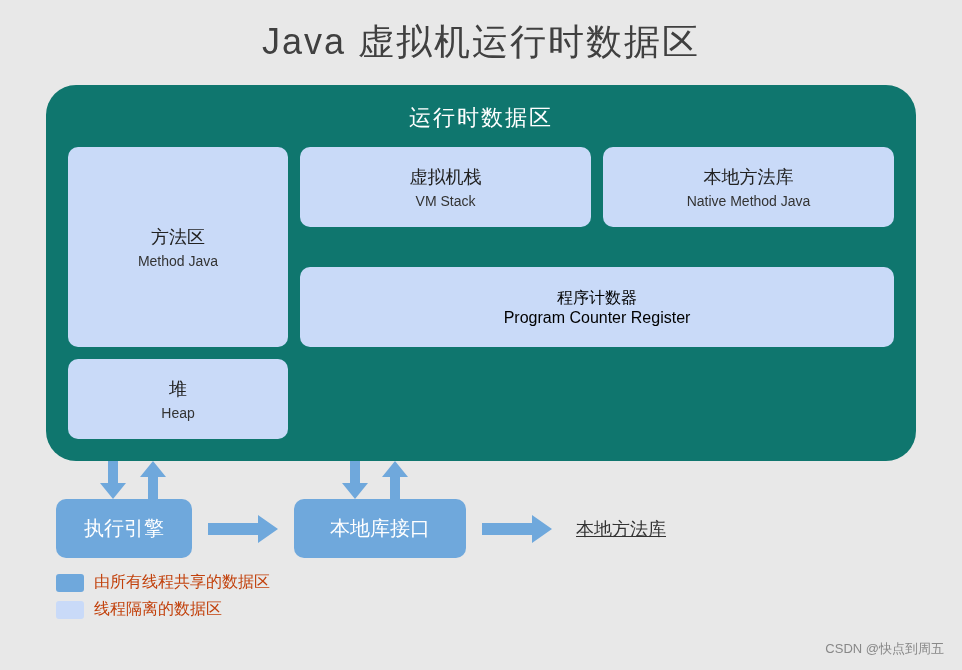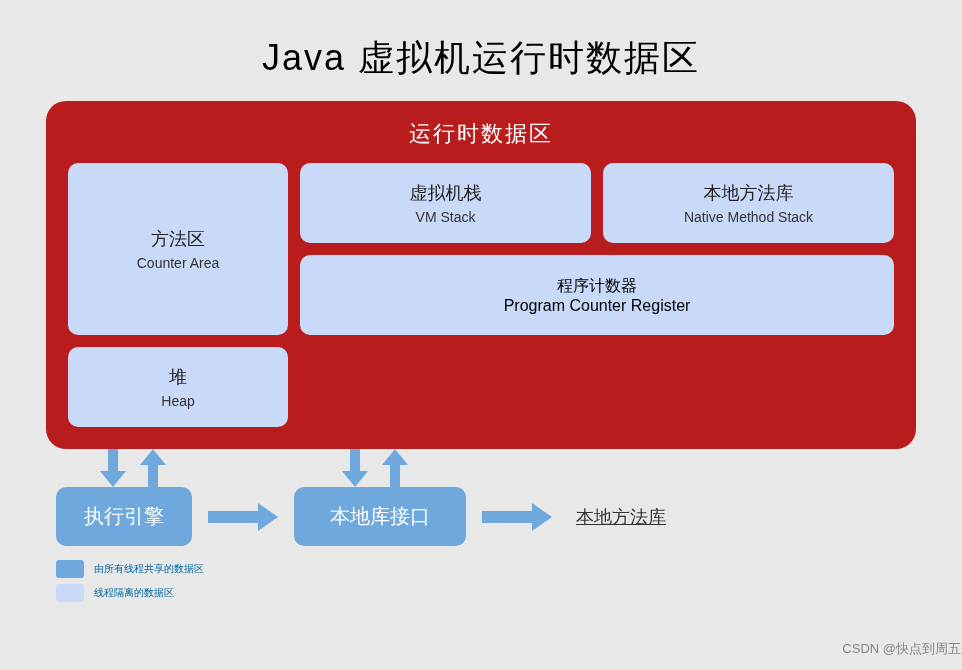--- a/index.html
+++ b/index.html
@@ -12,29 +12,29 @@
       display: flex;
       flex-direction: column;
       align-items: center;
       justify-content: flex-start;
       overflow: hidden;
     }
 
     .main-title {
       font-size: 36px;
       font-weight: 400;
-      color: #000000;
-      margin-top: 34px;
+      color: #404040;
+      margin-top: 18px;
       margin-bottom: 18px;
       letter-spacing: 2px;
     }
 
     .runtime-container {
-      background-color: #b91c1c;
-      border-radius: 20px;
+      background-color: #0f766e;
+      border-radius: 30px;
       padding: 18px 22px 22px 22px;
       width: 870px;
       display: flex;
       flex-direction: column;
       align-items: center;
     }
 
     .runtime-label {
       color: #fff;
       font-size: 22px;
@@ -81,20 +81,21 @@
 
     .right-bottom-row {
       background-color: #c9daf8;
       border-radius: 10px;
       display: flex;
       flex-direction: column;
       align-items: center;
       justify-content: center;
       padding: 14px 10px;
       min-height: 80px;
+      margin-top: 28px;
     }
 
     .boxes-row {
       display: flex;
       flex-direction: row;
       align-items: center;
       width: 870px;
       margin-top: 0px;
       padding-left: 10px;
       gap: 16px;
@@ -158,29 +159,29 @@
 
     .legend-box-light {
       width: 28px;
       height: 18px;
       background-color: #c9daf8;
       border-radius: 3px;
       flex-shrink: 0;
     }
 
     .legend-text {
-      font-size: 10px;
-      color: #0369a1;
+      font-size: 16px;
+      color: #c2410c;
     }
 
     
     .watermark {
       position: absolute;
       bottom: 12px;
-      right: 1px;
+      right: 18px;
       font-size: 13px;
       color: #888;
     }
 
     .full-layout {
       width: 962px;
       height: 670px;
       background: #e8e8e8;
       position: relative;
       display: flex;
@@ -193,31 +194,31 @@
 
 <div class="full-layout">
   <h1 class="main-title">Java 虚拟机运行时数据区</h1>
 
   <div class="runtime-container">
     <div class="runtime-label">运行时数据区</div>
     <div class="inner-grid">
 
       <div class="cell" style="grid-row: 1 / 3;">
         <span class="zh">方法区</span>
-        <span class="en">Counter Area</span>
+        <span class="en">Method Java</span>
       </div>
 
       <div class="right-top-row">
         <div class="cell">
           <span class="zh">虚拟机栈</span>
           <span class="en">VM Stack</span>
         </div>
         <div class="cell">
           <span class="zh">本地方法库</span>
-          <span class="en">Native Method Stack</span>
+          <span class="en">Native Method Java</span>
         </div>
       </div>
 
       <div class="right-bottom-row">
         <span class="zh">程序计数器</span>
         <span class="en">Program Counter Register</span>
       </div>
     </div>
 
     <div style="width:100%; margin-top:12px;">

